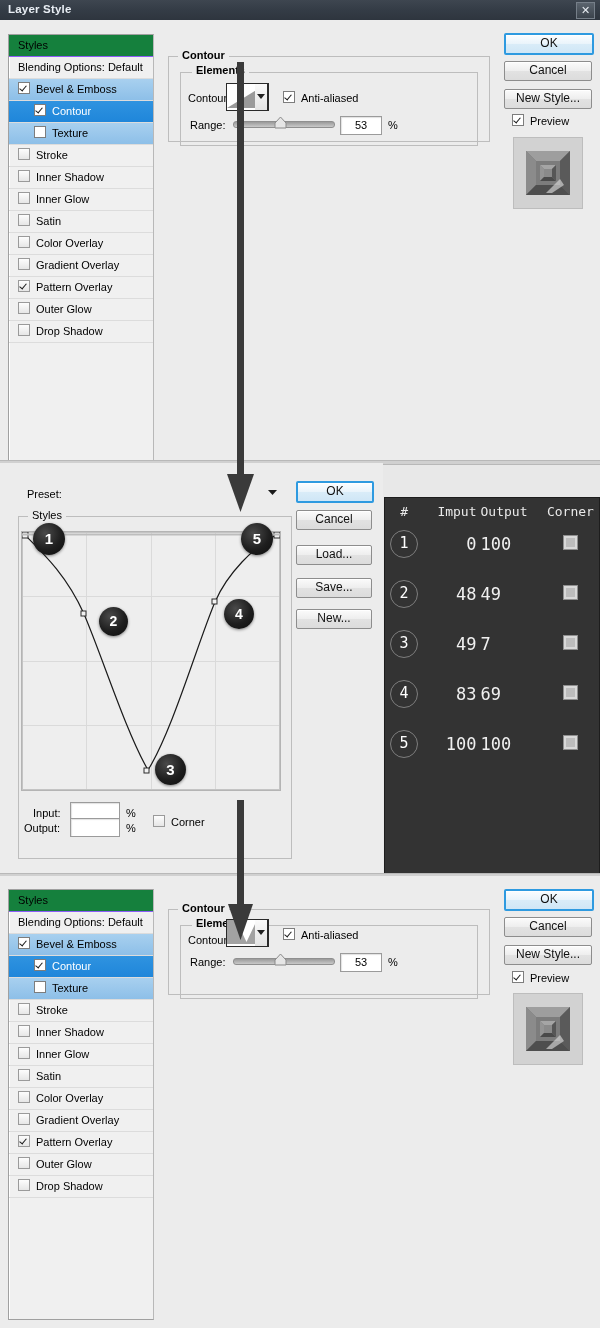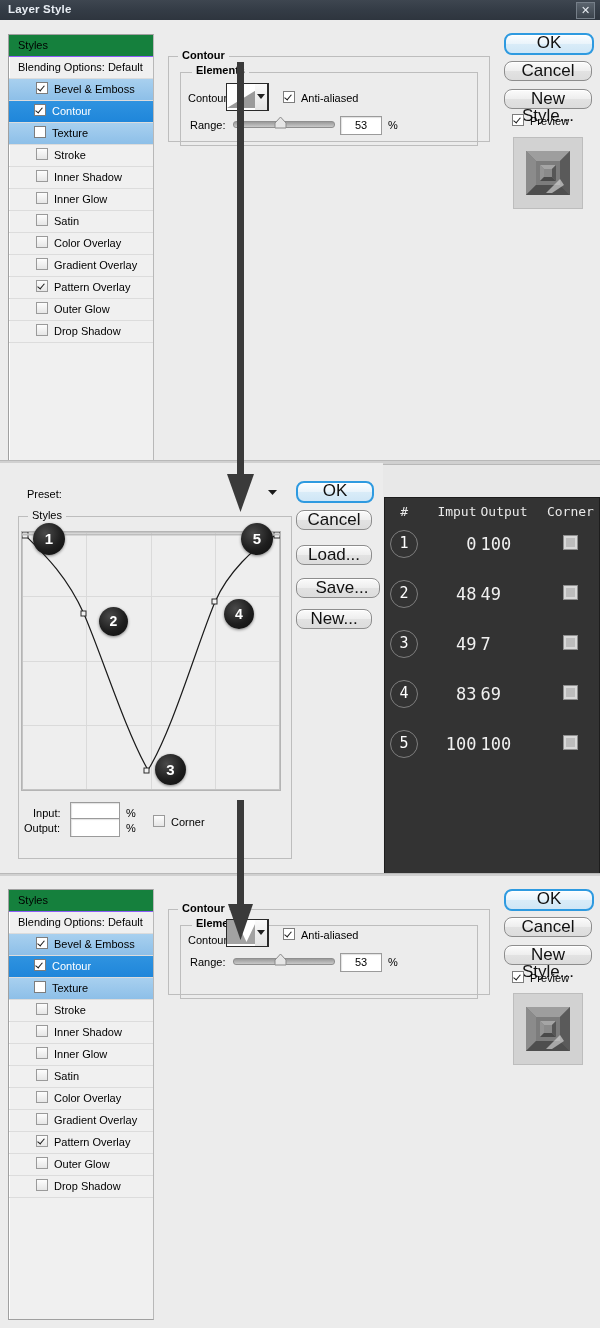--- a/index.html
+++ b/index.html
@@ -40,21 +40,21 @@
   }
   .styles-header{
     height:21px;line-height:21px;padding-left:9px;
     background:#15803d;
     border-bottom:1px solid #8b5cf6;
     font-size:11px;
   }
   .styles-row{
     height:21px;line-height:21px;
     border-bottom:1px solid #dcdcdc;
-    padding-left:27px;
+    padding-left:9px;
     font-size:11px;
     position:relative;
     white-space:nowrap;
   }
   .styles-row.blend{padding-left:9px;}
   .styles-row.sel{
     background:linear-gradient(to bottom,#a8d0ef,#8dbfe8);
     color:#000;
   }
   .styles-row.sel2{
@@ -89,23 +89,23 @@
   .grouplabel{
     position:absolute;background:#ececec;
     padding:0 4px;font-weight:bold;font-size:11px;
   }
 
   
   .btn{
     position:absolute;
     background:linear-gradient(to bottom,#fbfbfb 0%,#eeeeee 48%,#e2e2e2 52%,#dcdcdc 100%);
     border:1px solid #8d8d8d;
-    border-radius:8px;
+    border-radius:2px;
     text-align:center;
-    font-size:17px;
+    font-size:12px;
     color:#111;
     box-shadow:inset 0 1px 0 #fff;
     cursor:default;
   }
   .btn.primary{
     border:2px solid #2e9ae0;
     background:linear-gradient(to bottom,#fbfdff 0%,#eaf4fb 48%,#d9ecf8 52%,#cfe6f6 100%);
   }
 
   .txtfield{
@@ -324,21 +324,21 @@
   <div class="txtfield" style="left:70px;top:355px;width:48px;height:17px;"></div>
   <div class="lbl" style="left:126px;top:359px;">%</div>
 
   <div class="abs" style="left:153px;top:352px;">
     <span class="cb"></span><span>Corner</span>
   </div>
 
   <div class="btn primary" style="left:296px;top:18px;width:74px;height:18px;line-height:16px;">OK</div>
   <div class="btn" style="left:296px;top:47px;width:74px;height:18px;line-height:17px;">Cancel</div>
   <div class="btn" style="left:296px;top:82px;width:74px;height:18px;line-height:17px;">Load...</div>
-  <div class="btn" style="left:296px;top:115px;width:74px;height:18px;line-height:17px;padding-left:8px;">Save...</div>
+  <div class="btn" style="left:296px;top:115px;width:74px;height:18px;line-height:17px;">Save...</div>
   <div class="btn" style="left:296px;top:146px;width:74px;height:18px;line-height:17px;">New...</div>
 </div>
 
 <div id="dark-table" style="left:384px;top:497px;width:214px;height:380px;">
   <div class="dt-head">
     <div class="dt-c-num">#</div>
     <div class="dt-c-in">Imput</div>
     <div class="dt-c-out">Output</div>
     <div class="dt-c-cor">Corner</div>
   </div>

